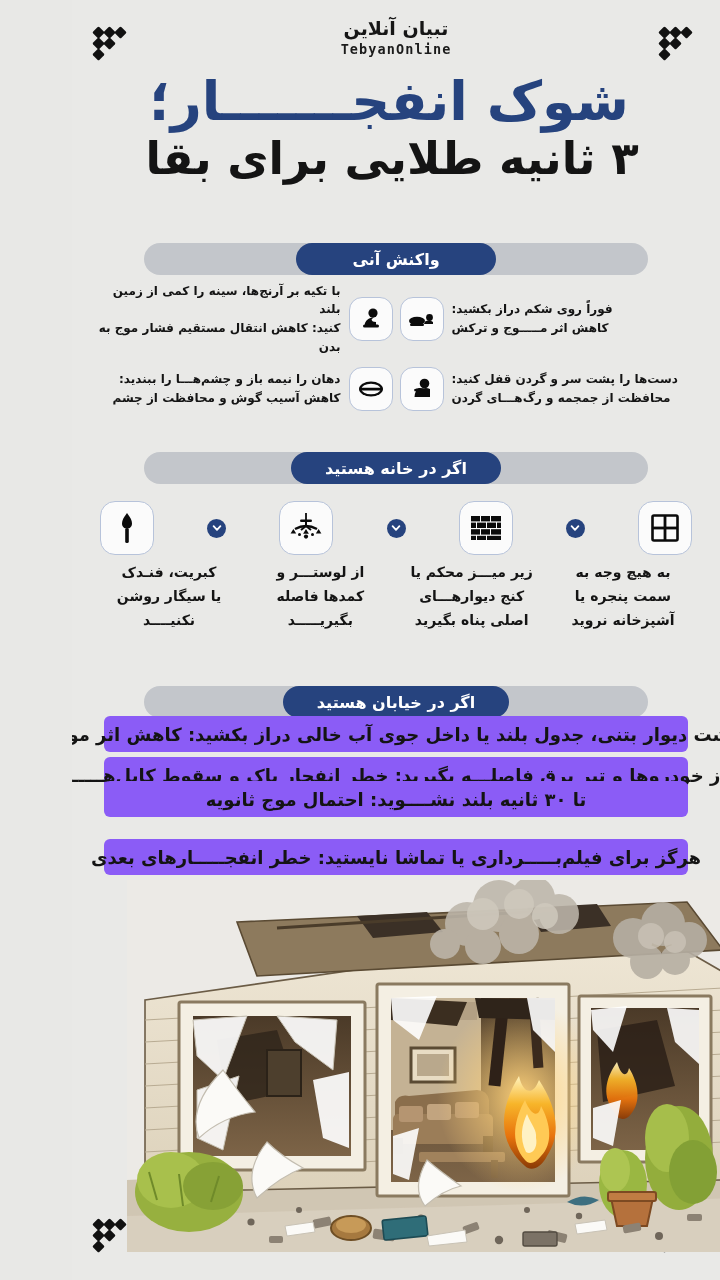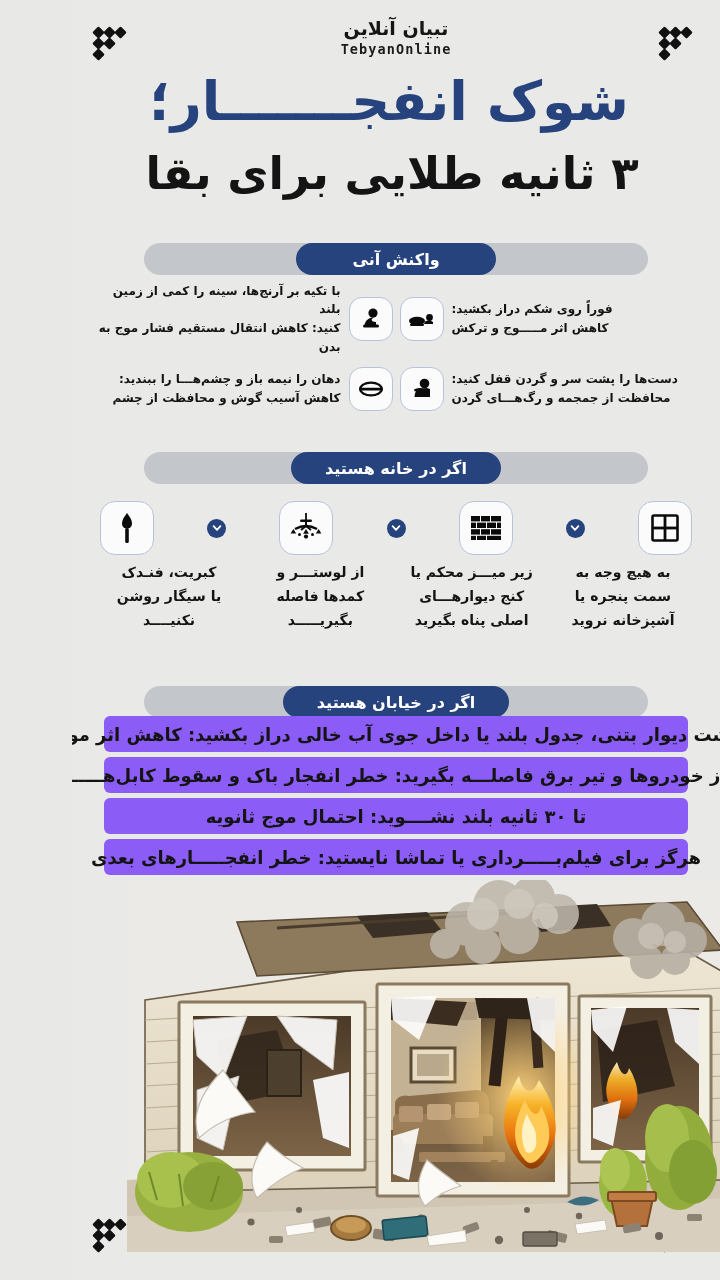--- a/index.html
+++ b/index.html
@@ -93,21 +93,21 @@
     color: #26437e;
     line-height: 1.12;
     letter-spacing: -0.5px;
     padding-right: 14px;
   }
   .title-line2 {
     font-size: 45px;
     font-weight: 800;
     color: #141414;
     line-height: 1.18;
-    margin-top: 15px;
+    margin-top: 0;
     letter-spacing: -0.5px;
     padding-right: 8px;
     text-align: center;
   }
 
   
   .section-head {
     position: absolute;
     left: 72px;
     right: 72px;
@@ -486,21 +486,21 @@
       <div>نکنیــــد</div>
     </div>
   </div>
 
   <div class="section-head" style="top:686px;">
     <div class="section-pill">اگر در خیابان هستید</div>
   </div>
 
   <div class="street-item" style="top:716px;">پشت دیوار بتنی، جدول بلند یا داخل جوی آب خالی دراز بکشید: کاهش اثر موج</div>
   <div class="street-item" style="top:757px;">از خودروها و تیر برق فاصلـــه بگیرید: خطر انفجار باک و سقوط کابل‌هـــــا</div>
-  <div class="street-item" style="top:798px;">تا ۳۰ ثانیه بلند نشــــوید: احتمال موج ثانویه</div>
+  <div class="street-item" style="top:781px;">تا ۳۰ ثانیه بلند نشــــوید: احتمال موج ثانویه</div>
   <div class="street-item" style="top:839px;">هرگز برای فیلم‌بـــــرداری یا تماشا نایستید: خطر انفجـــــارهای بعدی</div>
 
   <div class="illus">
     <svg width="610" height="372" viewBox="0 0 610 372" aria-hidden="true">
       <defs>
         <linearGradient id="fireG" x1="0" y1="1" x2="0" y2="0">
           <stop offset="0%" stop-color="#8a3a06"></stop>
           <stop offset="35%" stop-color="#e8730c"></stop>
           <stop offset="70%" stop-color="#f7b52a"></stop>
           <stop offset="100%" stop-color="#fff3bf"></stop>

